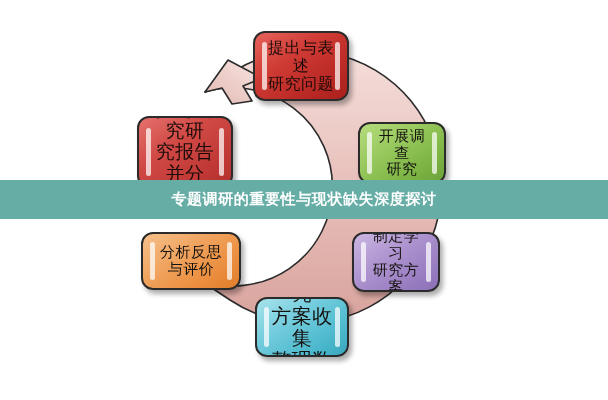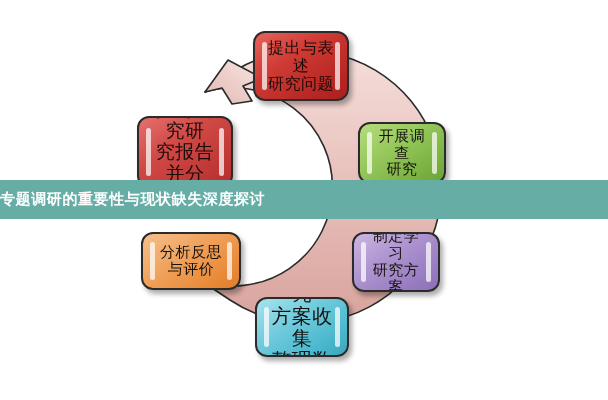--- a/index.html
+++ b/index.html
@@ -98,20 +98,21 @@
   
   #banner {
     position: absolute;
     left: 0;
     top: 180px;
     width: 608px;
     height: 39px;
     background: #66ada6;
     display: flex;
     align-items: center;
+    justify-content: center;
     z-index: 50;
   }
   #banner-text {
     font-family: "DejaVu Sans", "Liberation Sans", sans-serif;
     font-size: 15px;
     font-weight: bold;
     color: #ffffff;
     letter-spacing: 0.6px;
     white-space: nowrap;
   }

